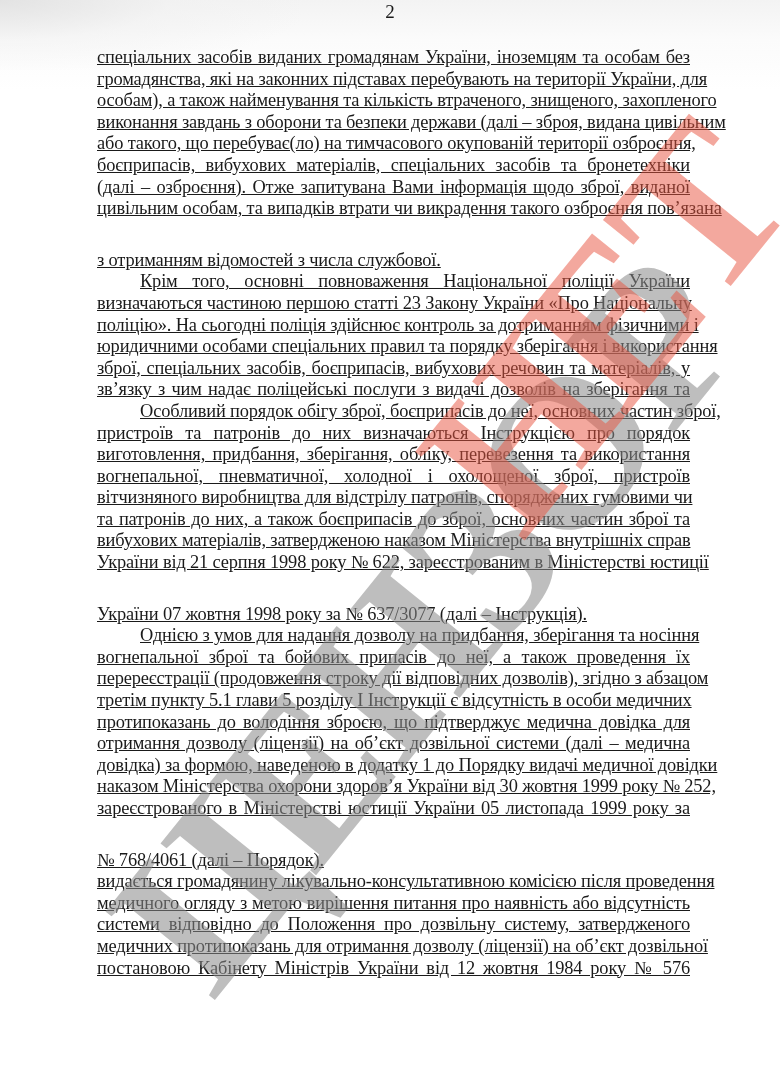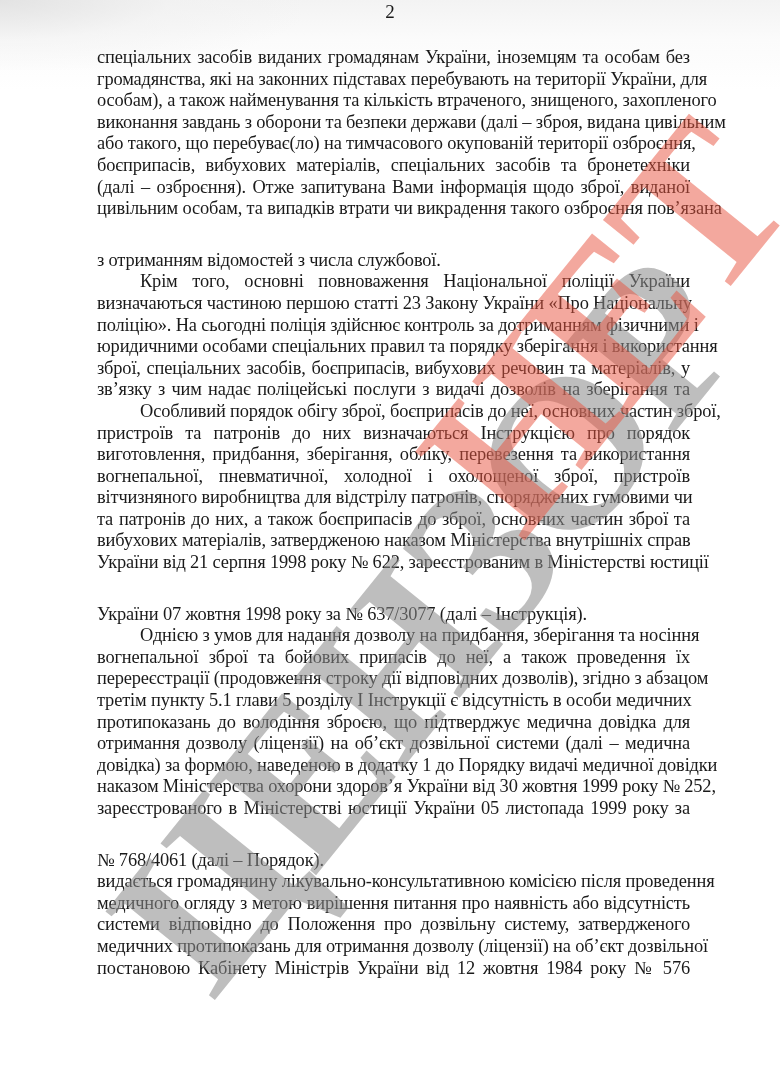--- a/index.html
+++ b/index.html
@@ -38,20 +38,21 @@
     .body-text {
       position: absolute;
       left: 97px;
       top: 47px;
       width: 593px;
       font-family: "Liberation Serif", serif;
       font-size: 18.4px;
       line-height: 21.6px;
       color: #1a1a1a;
       letter-spacing: -0.15px;
+      text-decoration: underline;
     }
     .line {
       display: block;
       white-space: nowrap;
       text-align: justify;
       text-align-last: justify;
       height: 21.6px;
     }
     .line.last {
       text-align-last: left;

